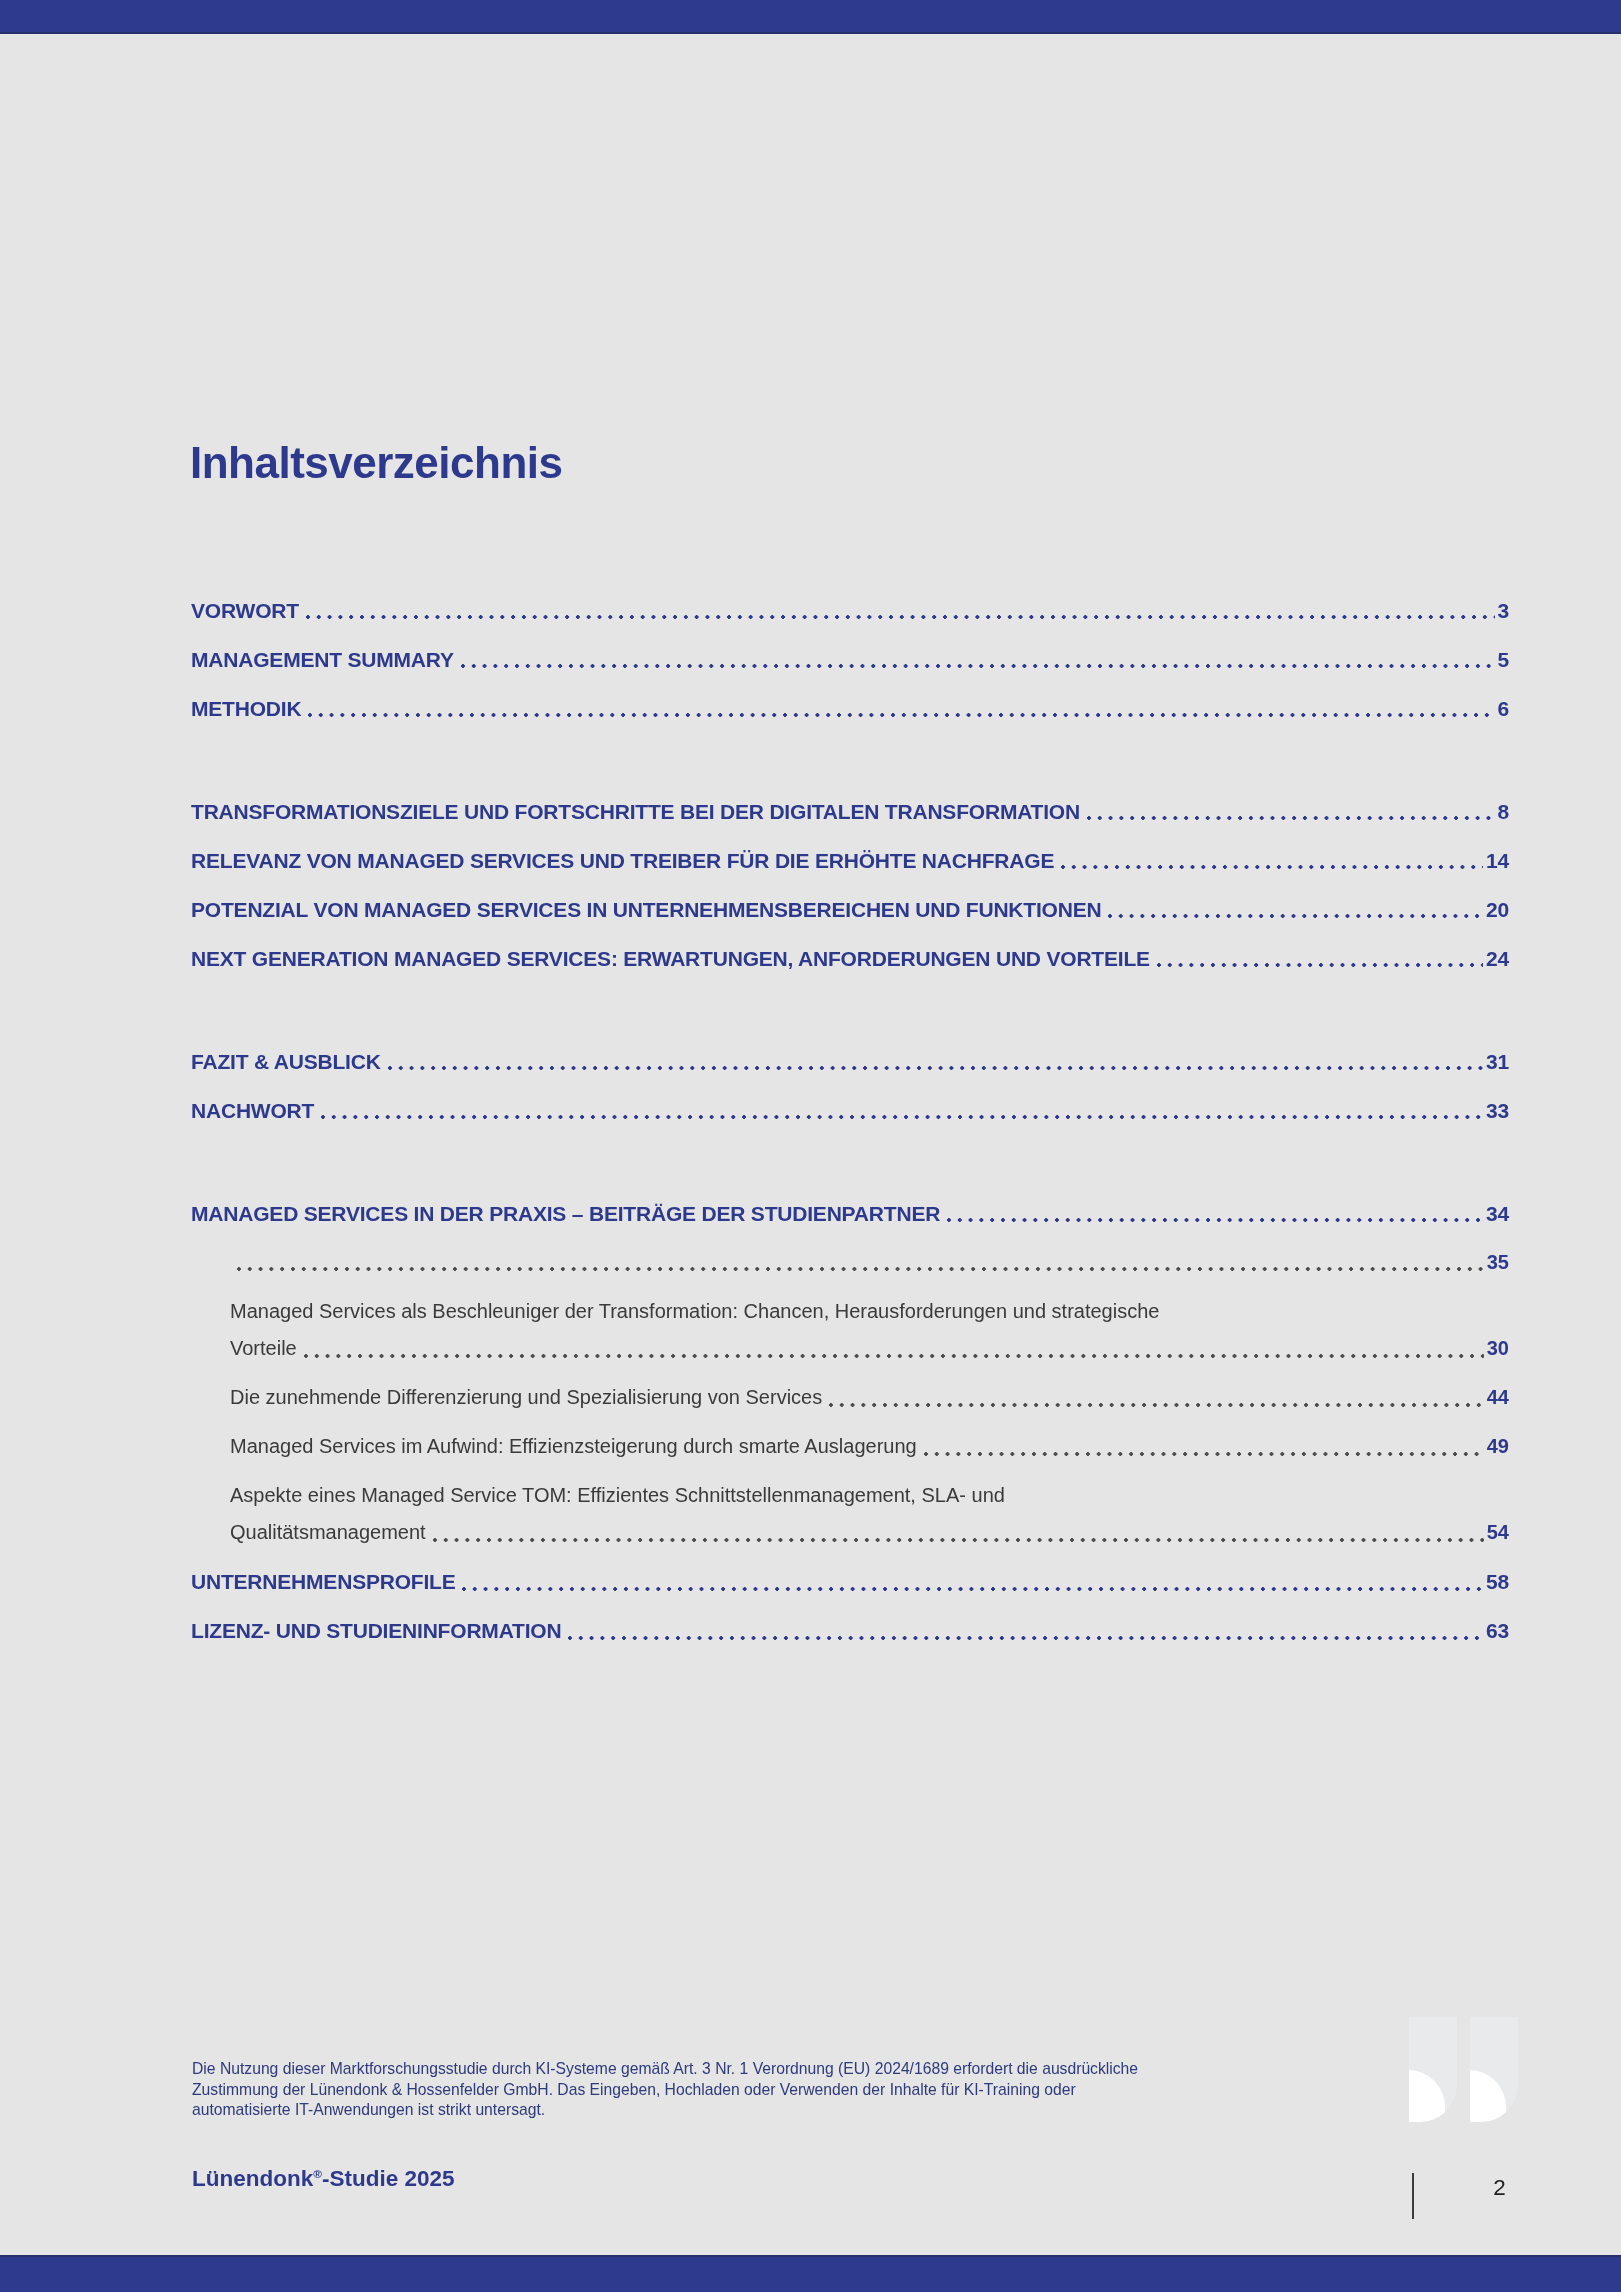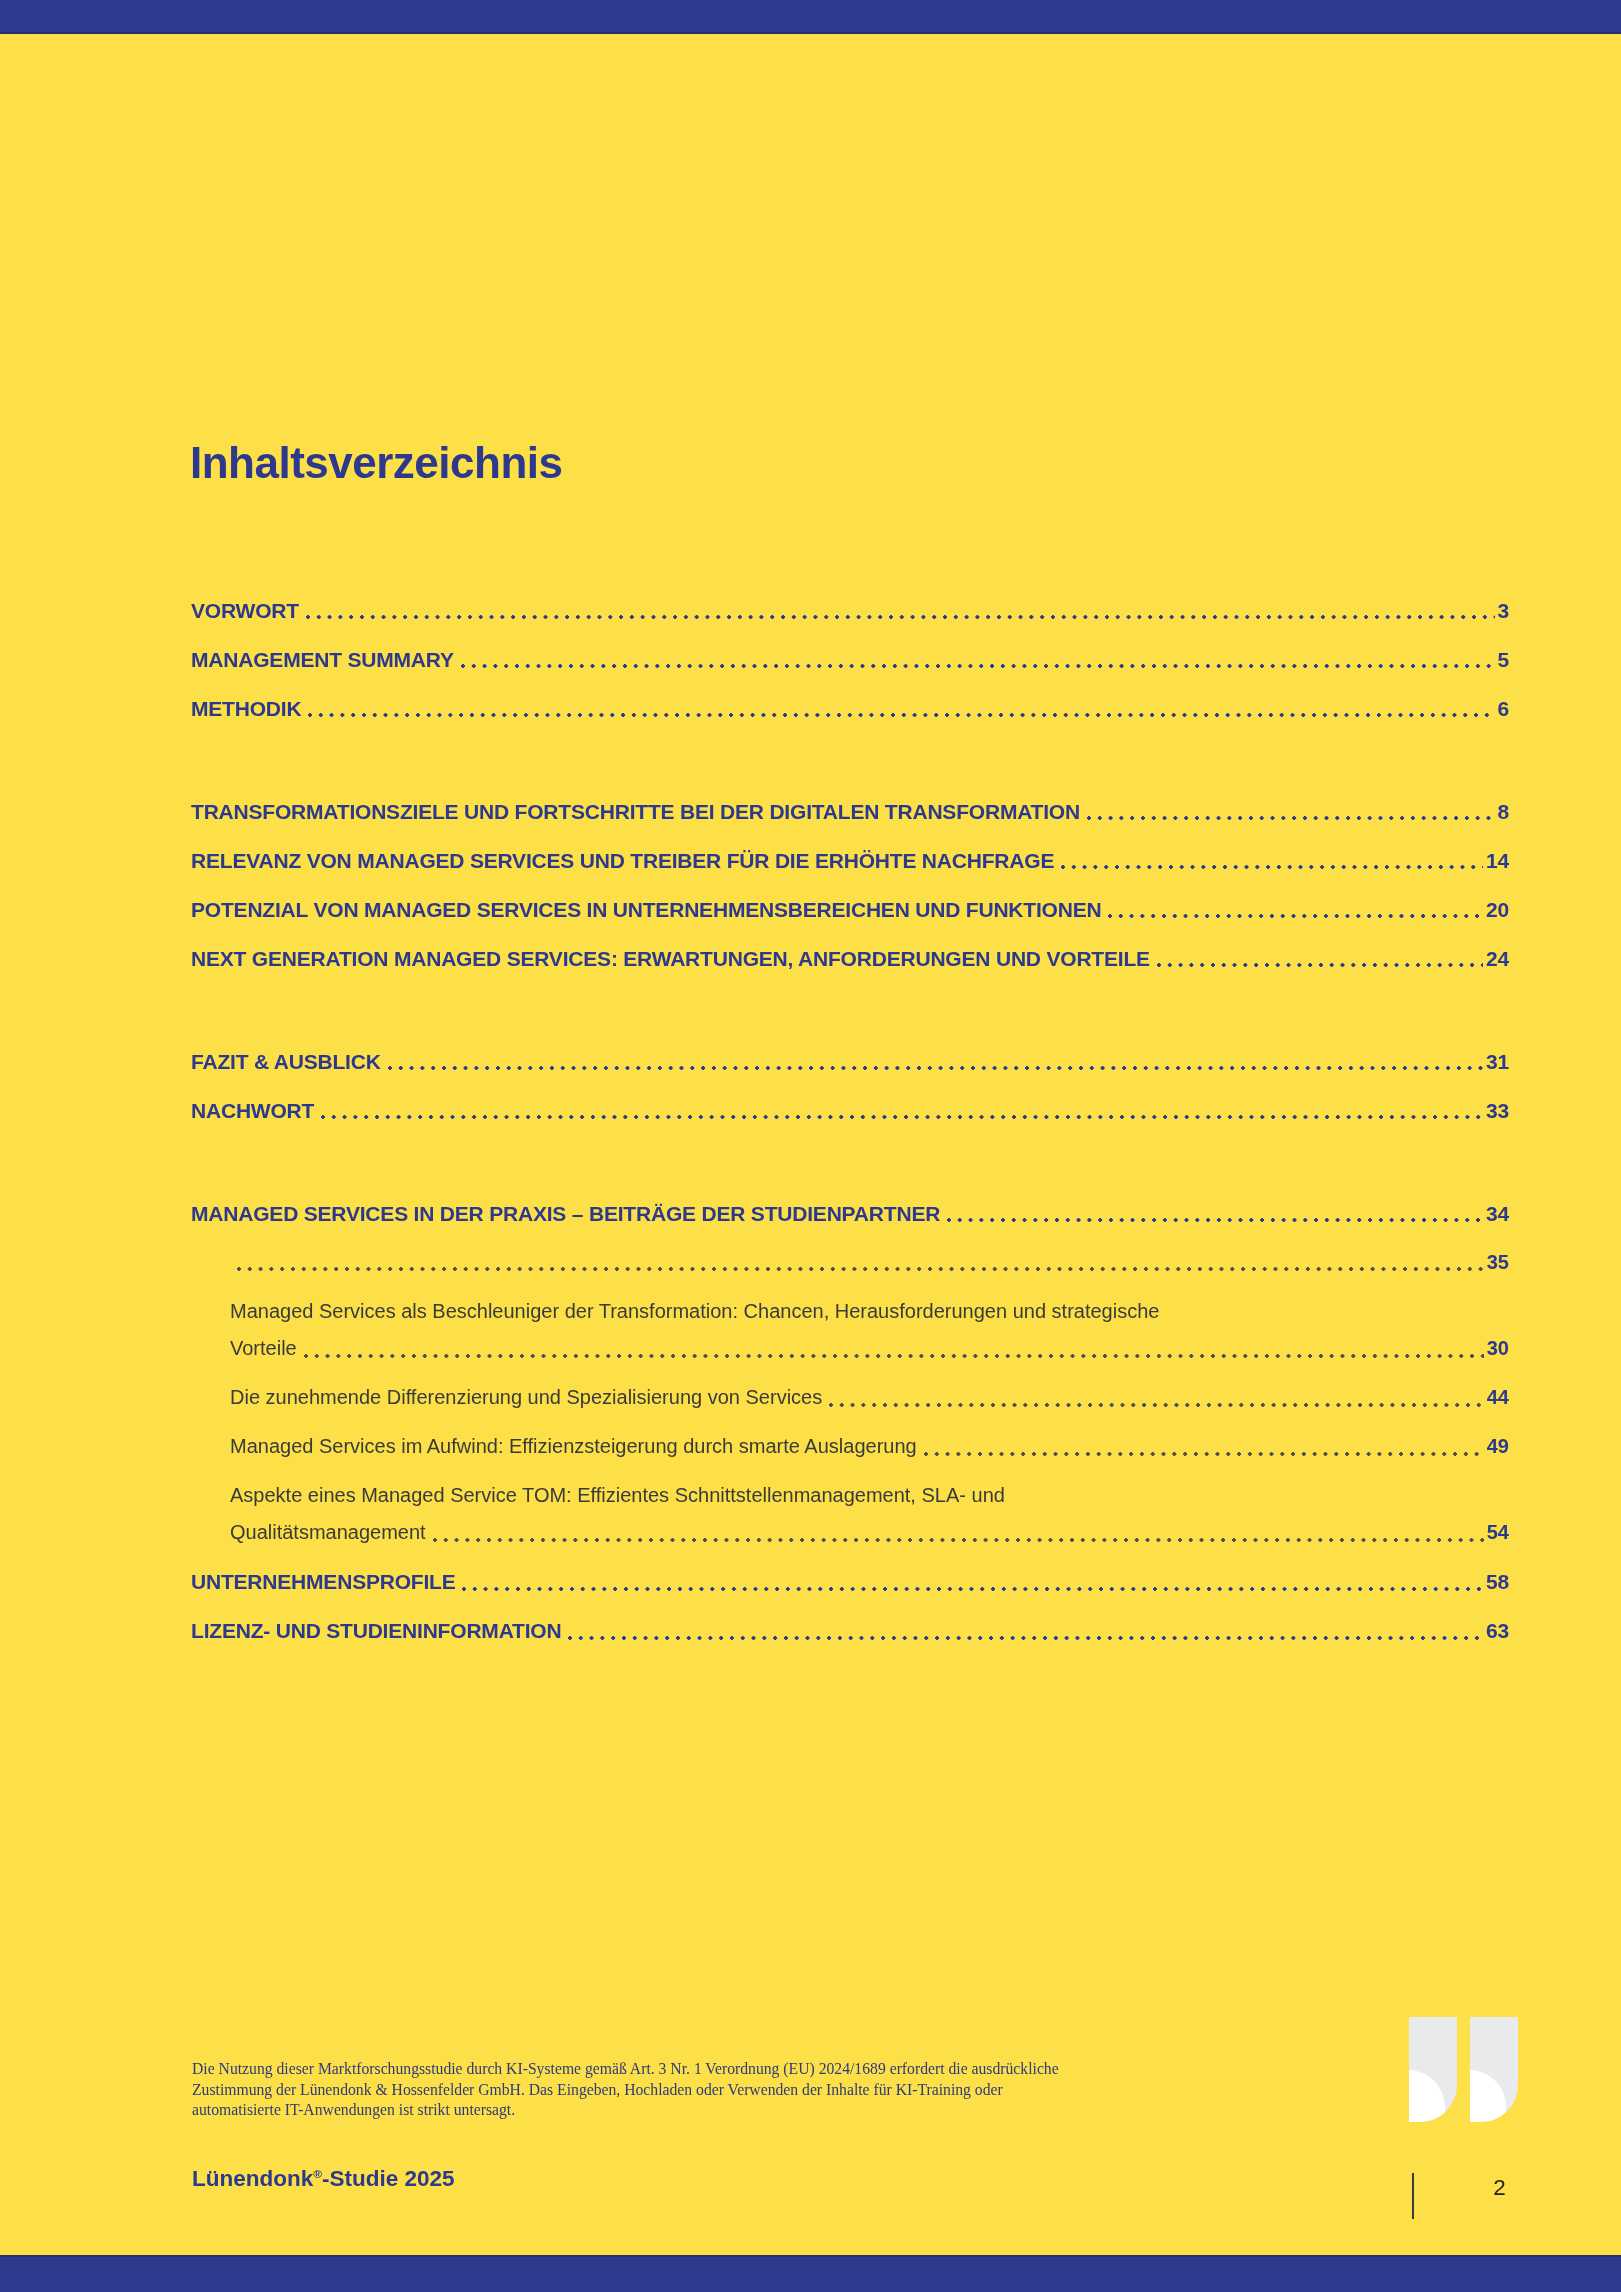--- a/index.html
+++ b/index.html
@@ -1,16 +1,16 @@
 <!DOCTYPE html>
 <html><head>
 <meta charset="utf-8">
 <style>
   html,body{margin:0;padding:0;background:#ffffff;}
-  .page{position:relative;width:1621px;height:2293px;background:#fde047;overflow:hidden;
+  .page{position:relative;width:1621px;height:2293px;background:#e5e5e5;overflow:hidden;
         font-family:"Liberation Sans",sans-serif;}
   .topbar{position:absolute;top:0;left:0;width:100%;height:32px;background:#2e3a8d;
           border-bottom:2.9px solid #272f6f;}
   .bottombar{position:absolute;bottom:0;left:0;width:100%;height:36px;background:#2e3a8d;
           border-top:2px solid #272f6f;}
   .title{position:absolute;left:190px;top:409px;font-size:44px;font-weight:bold;
          color:#2d398c;letter-spacing:-0.5px;}
   .toc{position:absolute;left:191px;top:586px;width:1318px;}
   .toc-group + .toc-group{margin-top:54px;}
   .toc-entry{cursor:pointer;}
@@ -24,21 +24,21 @@
   .toc-label{flex:0 0 auto;}
   .leader{flex:1 1 auto;min-width:17.6px;align-self:stretch;margin:0 2.9px 0 6.9px;
       background-image:radial-gradient(circle at 2px 2px,currentColor 1.6px,transparent 1.9px);
       background-size:10.8px 3.9px;background-repeat:repeat-x;
       background-position:0 calc(100% - 15.7px);}
   .toc-entry.main .leader{color:#2d398c;}
   .toc-entry.sub .leader{color:#4d4d4d;}
   .toc-page{flex:0 0 auto;font-weight:bold;color:#2d398c;}
   .toc-entry.sub .toc-page{font-size:20px;}
   .disclaimer{position:absolute;left:192px;top:2059px;width:1186px;font-size:15.7px;
-      line-height:20.6px;color:#2d3a7c;font-family:Liberation Serif, serif;}
+      line-height:20.6px;color:#2d3a7c;}
   .quote{position:absolute;left:1409px;top:2017px;display:flex;gap:12.7px;}
   .qmark{position:relative;width:48px;height:105px;background:#e8eaec;
          border-radius:0 0 37px 0;overflow:hidden;}
   .qmark::after{content:"";position:absolute;left:-1px;bottom:-1px;width:37px;height:53px;
          background:#ffffff;border-top-right-radius:41px;}
   .brand{position:absolute;left:192px;top:2166px;font-size:22.5px;font-weight:bold;
          color:#2d398c;}
   .brand sup{font-size:11.8px;}
   .footer-divider{position:absolute;left:1412px;top:2173px;width:2px;height:46px;
          background:#3c3c3c;}

